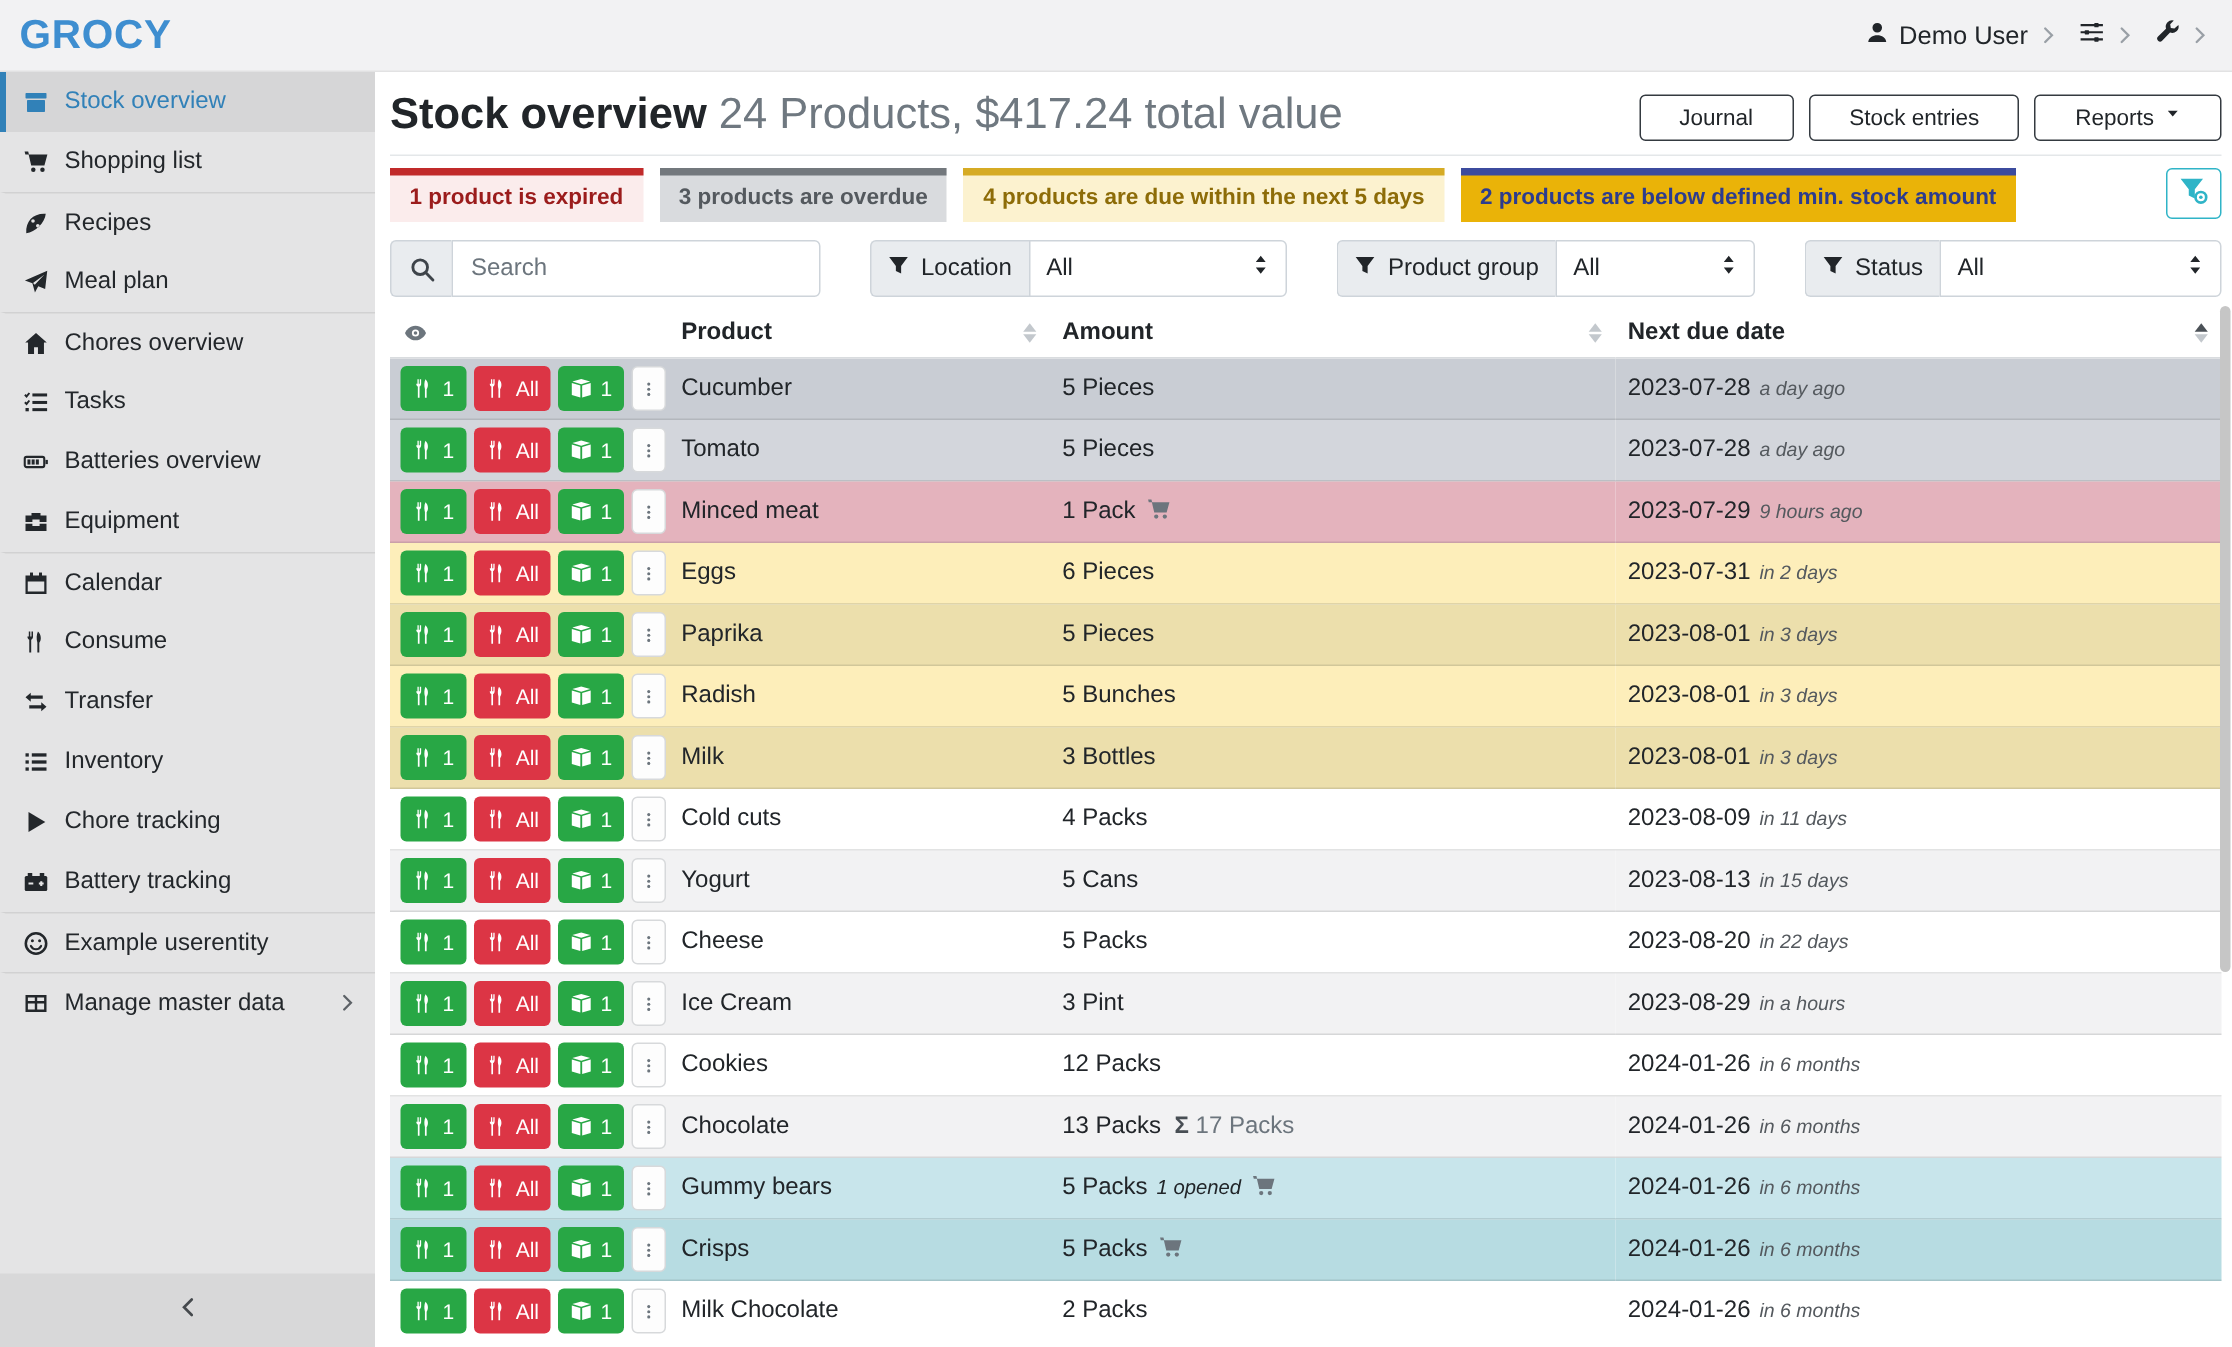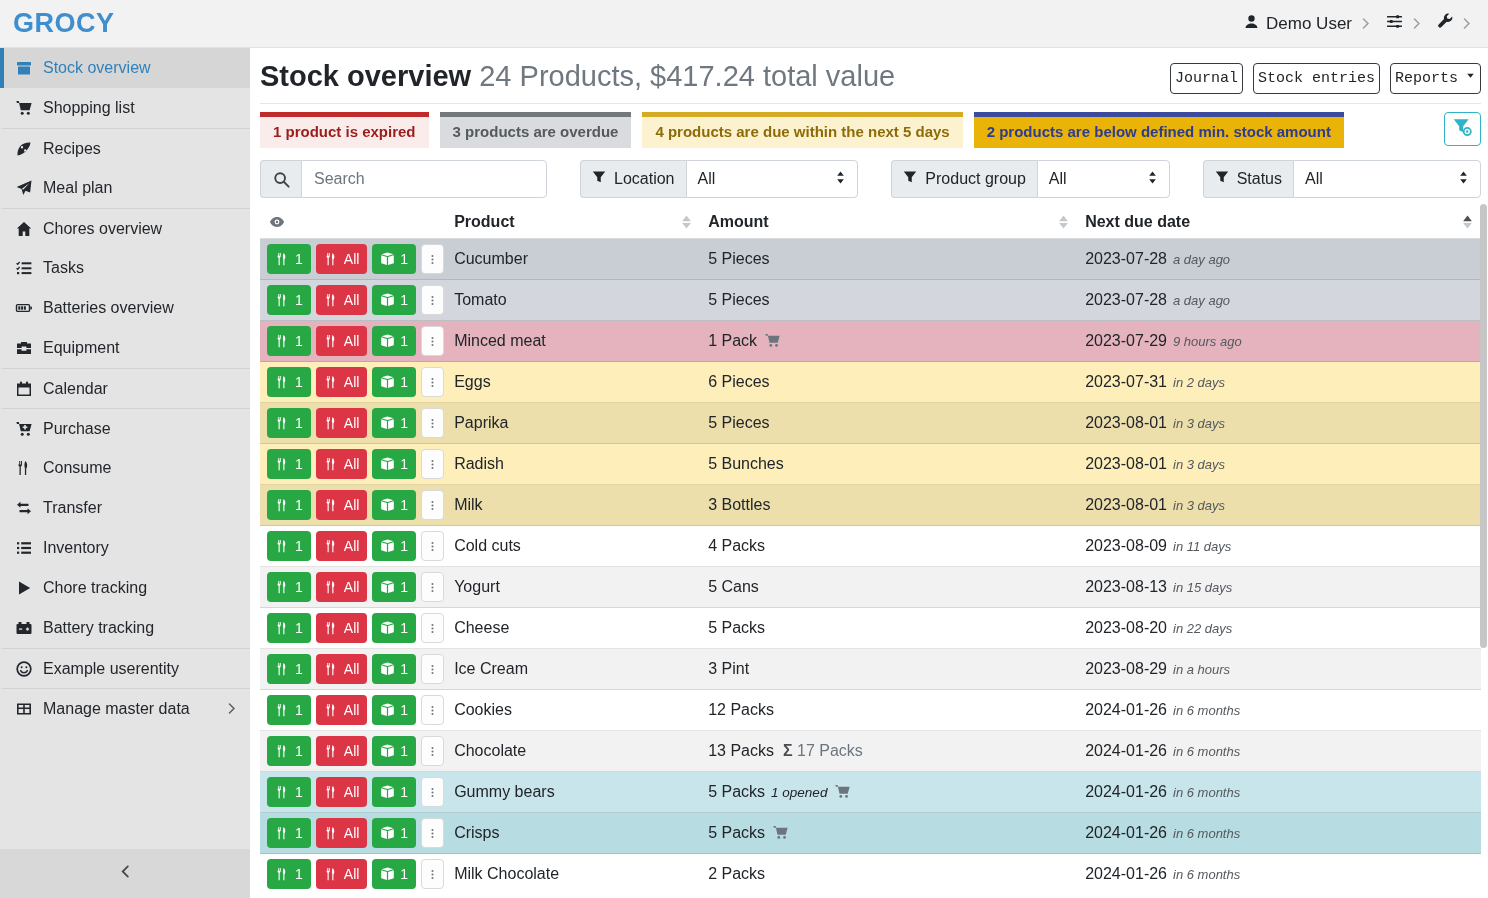--- a/index.html
+++ b/index.html
@@ -37,22 +37,22 @@
     display:flex; align-items:center; justify-content:center; cursor:pointer; color:#45494d;
   }
 
   
   .main { position:absolute; left:250px; top:48px; right:0; bottom:0; background:#fff; padding:10px 7px 0 10px; }
   .page-head { display:flex; align-items:flex-start; border-bottom:1px solid #e4e7e9; padding-bottom:9px; }
   h1 { margin:2px 0 0; font-size:29px; font-weight:700; line-height:1.15; }
   .subtitle { color:#6f7880; font-weight:400; }
   .head-buttons { margin-left:auto; display:flex; gap:10px; padding-top:5px; }
   .btn-outline {
-    background:#fff; border:1px solid #343a40; border-radius:4px; font-size:15px; padding:6px 4px;
-    color:#212529; display:flex; gap:7px; cursor:pointer; font-family:Liberation Mono, monospace; white-space:nowrap;
+    background:#fff; border:1px solid #343a40; border-radius:4px; font-size:15px; padding:6px 26px;
+    color:#212529; display:flex; gap:7px; cursor:pointer; font-family:Liberation Sans, sans-serif; white-space:nowrap;
   }
   .caret { display:flex; }
 
   
   .banners { display:flex; gap:11px; margin:8px 0 0; align-items:stretch; }
   .banner { border-top:5px solid; font-weight:700; font-size:15px; padding:6px 13px 8px; display:flex; align-items:center; cursor:pointer; }
   .banner--expired   { border-color:#c12a2a; background:#fbecec; color:#9b1c1c; }
   .banner--overdue   { border-color:#73787d; background:#d9dbde; color:#54595e; }
   .banner--due       { border-color:#d6ab24; background:#fcf2cf; color:#8d6c08; }
   .banner--below-min { border-color:#3c4b9e; background:#eab308; color:#2d3c8e; }
@@ -374,29 +374,20 @@
   </div>
       <div class="side-item divider">
     <span class="side-ic">
           <svg class="ig">
             <use href="#i-calendar"></use>
           </svg>
         </span>
     <span>Calendar</span>
 
   </div>
-      <div class="side-item divider">
-    <span class="side-ic">
-          <svg class="ig">
-            <use href="#i-cart-plus"></use>
-          </svg>
-        </span>
-    <span>Purchase</span>
-
-  </div>
       <div class="side-item">
     <span class="side-ic">
           <svg class="ig">
             <use href="#i-utensils"></use>
           </svg>
         </span>
     <span>Consume</span>
 
   </div>
       <div class="side-item">

